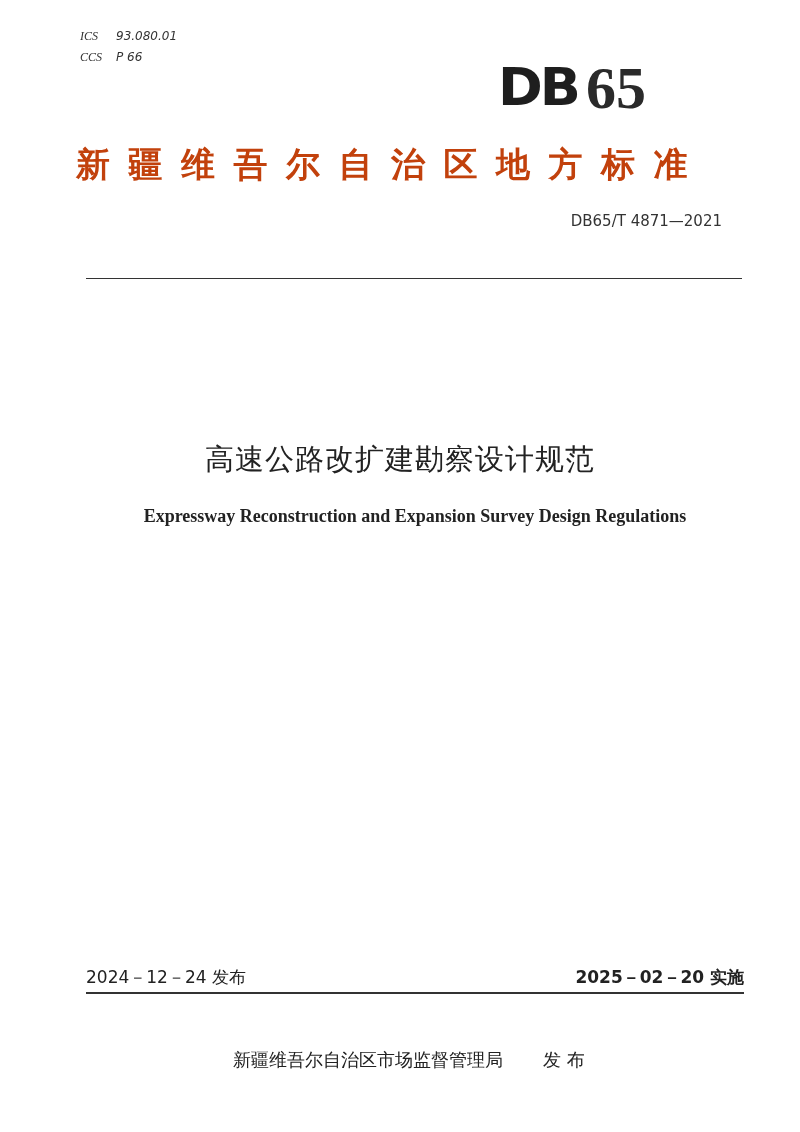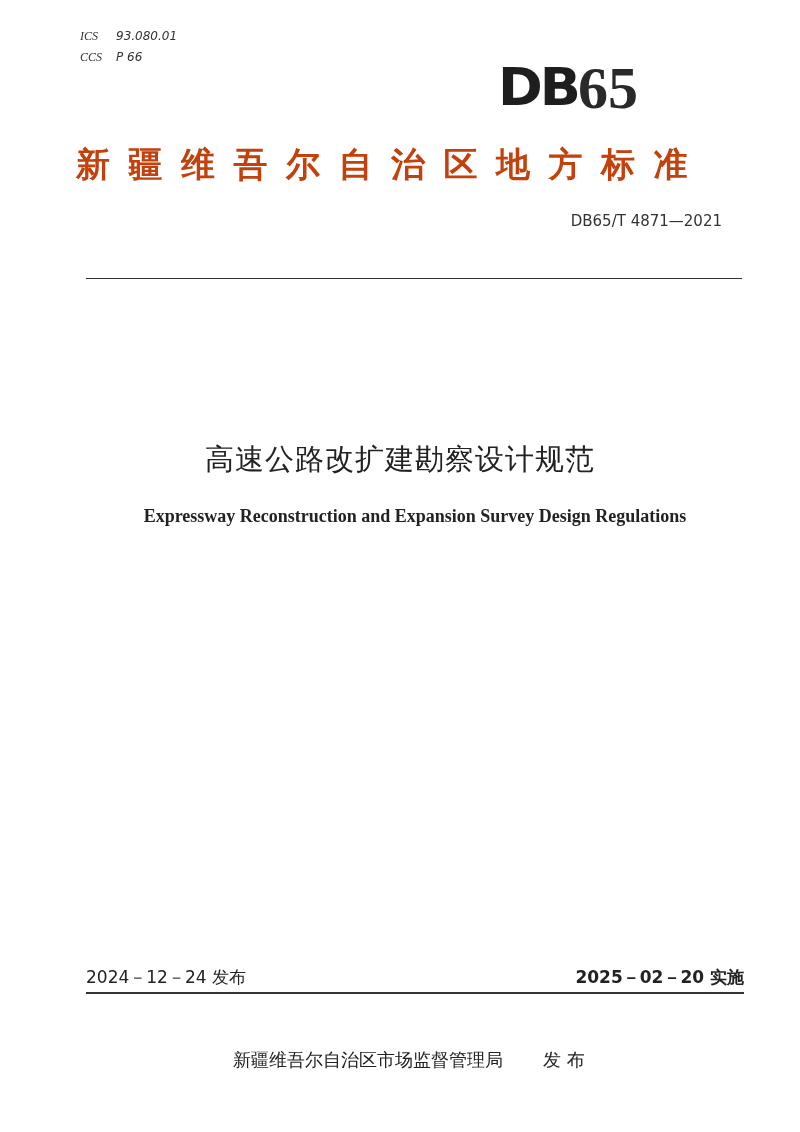--- a/index.html
+++ b/index.html
@@ -6,21 +6,21 @@
   body {
     width: 800px; height: 1132px; background: #ffffff; position: relative; overflow: hidden;
     font-family: "DejaVu Sans", sans-serif; color: #222;
   }
   .abs { position: absolute; }
   .codes { left: 80px; top: 26px; font-size: 12px; line-height: 21px; color: #333; font-style: italic; }
   .codes .row { display: flex; gap: 12px; }
   .codes .k { font-family: "Liberation Serif", serif; width: 24px; }
   .logo { left: 498px; top: 60px; height: 60px; display: flex; align-items: flex-start; }
   .logo .db { font-family: "DejaVu Sans", sans-serif; font-weight: 900; font-size: 54px; letter-spacing: -3px; color: #1e1e1e; transform: scaleY(0.95); line-height: 56px; }
-  .logo .num { font-family: "Liberation Serif", serif; font-weight: 700; font-size: 60px; color: #2a2a2a; margin-left: 0; line-height: 56px; }
+  .logo .num { font-family: "Liberation Serif", serif; font-weight: 700; font-size: 60px; color: #2a2a2a; margin-left: 8px; line-height: 56px; }
   .std-title { left: 76px; top: 142px; font-size: 34px; letter-spacing: 18.5px; color: #c2410c; white-space: nowrap; font-weight: bold; }
   .std-no { right: 78px; top: 212px; font-size: 15px; color: #333; }
   .rule-top { left: 86px; top: 278px; width: 656px; height: 1px; background: #333; }
   .zh-title { left: 0; width: 800px; top: 440px; text-align: center; font-size: 29px; color: #222; letter-spacing: 1px; }
   .en-title { left: 0; width: 830px; top: 506px; text-align: center; font-family: "Liberation Serif", serif; font-weight: 700; font-size: 18px; color: #222; }
   .date-left { left: 86px; top: 966px; font-size: 17px; color: #222; }
   .date-right { right: 56px; top: 966px; font-size: 17px; color: #222; font-weight: bold; }
   .rule-bottom { left: 86px; top: 992px; width: 658px; height: 2px; background: #333; }
   .issuer { left: 233px; top: 1048px; font-size: 18px; color: #222; display: flex; gap: 40px; }
 </style>

